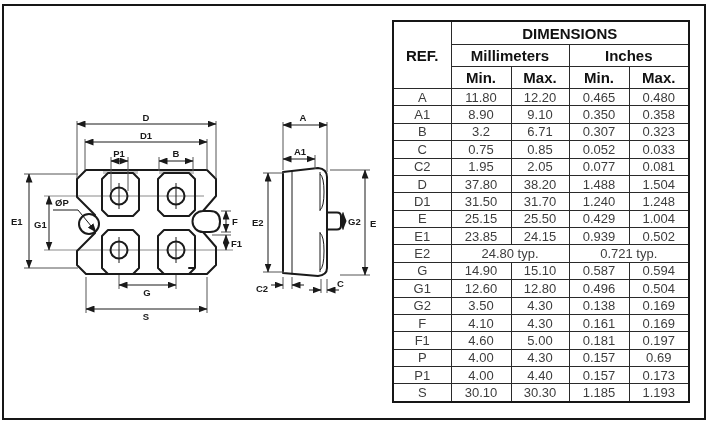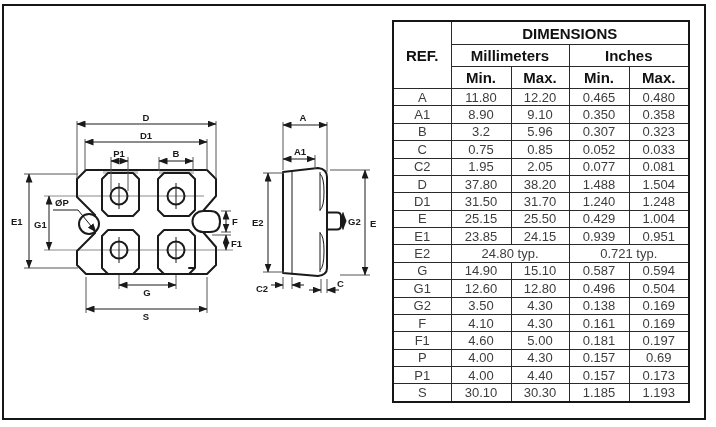--- a/index.html
+++ b/index.html
@@ -246,21 +246,21 @@
       <tr>
         <td>A1</td>
           <td>8.90</td>
           <td>9.10</td>
           <td>0.350</td>
           <td>0.358</td>
       </tr>
       <tr class="g-gray">
         <td>B</td>
           <td>3.2</td>
-          <td>5.96</td>
+          <td>6.71</td>
           <td>0.307</td>
           <td>0.323</td>
       </tr>
       <tr>
         <td>C</td>
           <td>0.75</td>
           <td>0.85</td>
           <td>0.052</td>
           <td>0.033</td>
       </tr>
@@ -290,21 +290,21 @@
           <td>25.15</td>
           <td>25.50</td>
           <td>0.429</td>
           <td>1.004</td>
       </tr>
       <tr class="g-gray">
         <td>E1</td>
           <td>23.85</td>
           <td>24.15</td>
           <td>0.939</td>
-          <td>0.951</td>
+          <td>0.502</td>
       </tr>
       <tr class="g-black">
         <td>E2</td>
           <td colspan="2">24.80 typ.</td>
           <td colspan="2">0.721 typ.</td>
       </tr>
       <tr>
         <td>G</td>
           <td>14.90</td>
           <td>15.10</td>

